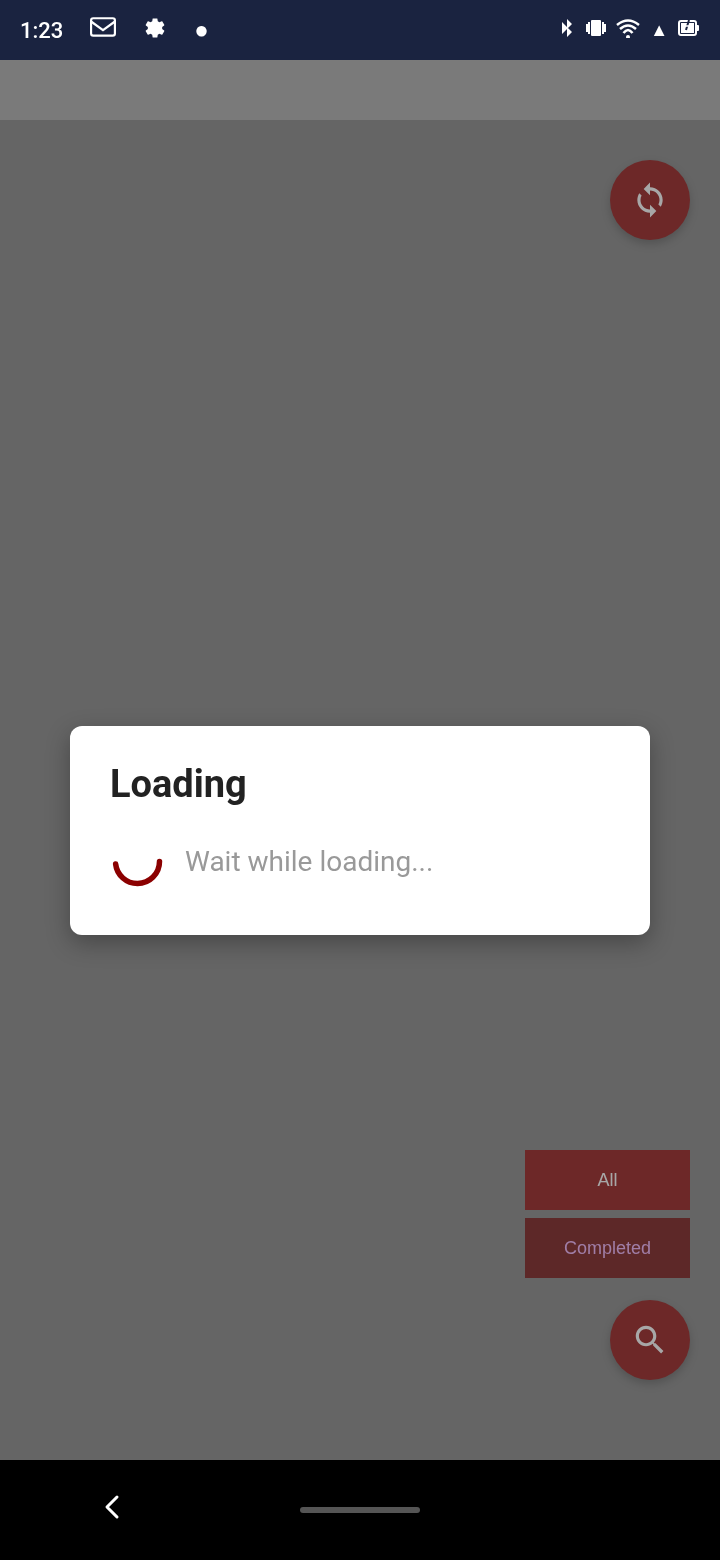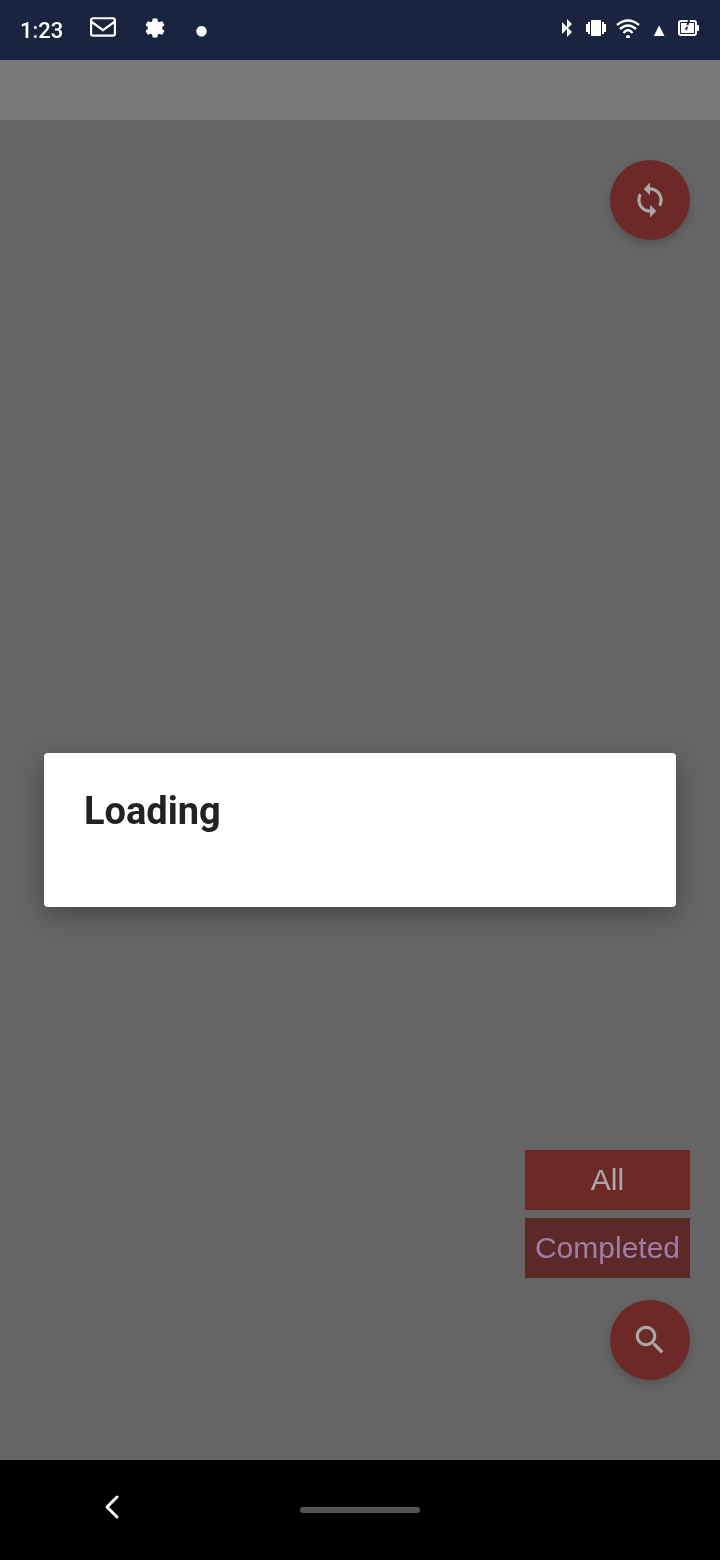--- a/index.html
+++ b/index.html
@@ -92,21 +92,21 @@
       flex-direction: column;
       gap: 8px;
       z-index: 10;
     }
 
     .filter-btn {
       width: 165px;
       height: 60px;
       border: none;
       cursor: pointer;
-      font-size: 30px;
+      font-size: 18px;
       font-weight: 400;
       display: flex;
       align-items: center;
       justify-content: center;
     }
 
     .filter-btn-all {
       background: #8b0000;
       color: white;
     }
@@ -148,23 +148,23 @@
       height: 1420px;
       background: rgba(80,80,80,0.5);
       display: flex;
       align-items: center;
       justify-content: center;
       z-index: 50;
     }
 
     .dialog {
       background: white;
-      border-radius: 4px;
+      border-radius: 12px;
       padding: 36px 40px 46px 40px;
-      width: 632px;
+      width: 580px;
       box-shadow: 0 8px 24px rgba(0,0,0,0.3);
     }
 
     .dialog-title {
       font-size: 38px;
       font-weight: 700;
       color: #222222;
       margin-bottom: 28px;
     }
 
@@ -296,20 +296,28 @@
 
   <div class="fab-search">
     <svg viewBox="0 0 24 24">
       <path d="M15.5 14h-.79l-.28-.27C15.41 12.59 16 11.11 16 9.5 16 5.91 13.09 3 9.5 3S3 5.91 3 9.5 5.91 16 9.5 16c1.61 0 3.09-.59 4.23-1.57l.27.28v.79l5 4.99L20.49 19l-4.99-5zm-6 0C7.01 14 5 11.99 5 9.5S7.01 5 9.5 5 14 7.01 14 9.5 11.99 14 9.5 14z"></path>
     </svg>
   </div>
 
   <div class="dialog-overlay">
     <div class="dialog">
       <div class="dialog-title">Loading</div>
+      <div class="dialog-body">
+        <div class="spinner">
+          <svg viewBox="0 0 50 50">
+            <circle cx="25" cy="25" r="20" fill="none" stroke="#8b0000" stroke-width="5" stroke-dasharray="60 100" stroke-linecap="round"></circle>
+          </svg>
+        </div>
+        <span class="dialog-message">Wait while loading...</span>
+      </div>
     </div>
   </div>
 
 </div>
 
 <div class="nav-bar">
   <div class="nav-btn">
     <svg width="30" height="30" viewBox="0 0 30 30" fill="white">
       <polyline points="20,5 10,15 20,25" stroke="white" stroke-width="3" fill="none" stroke-linecap="round" stroke-linejoin="round"></polyline>
     </svg>

